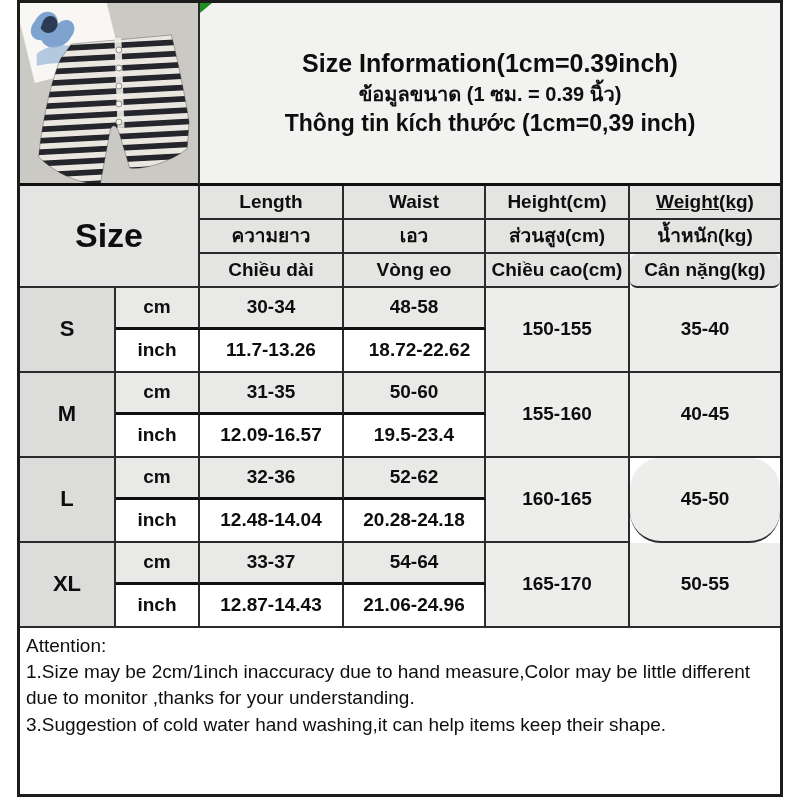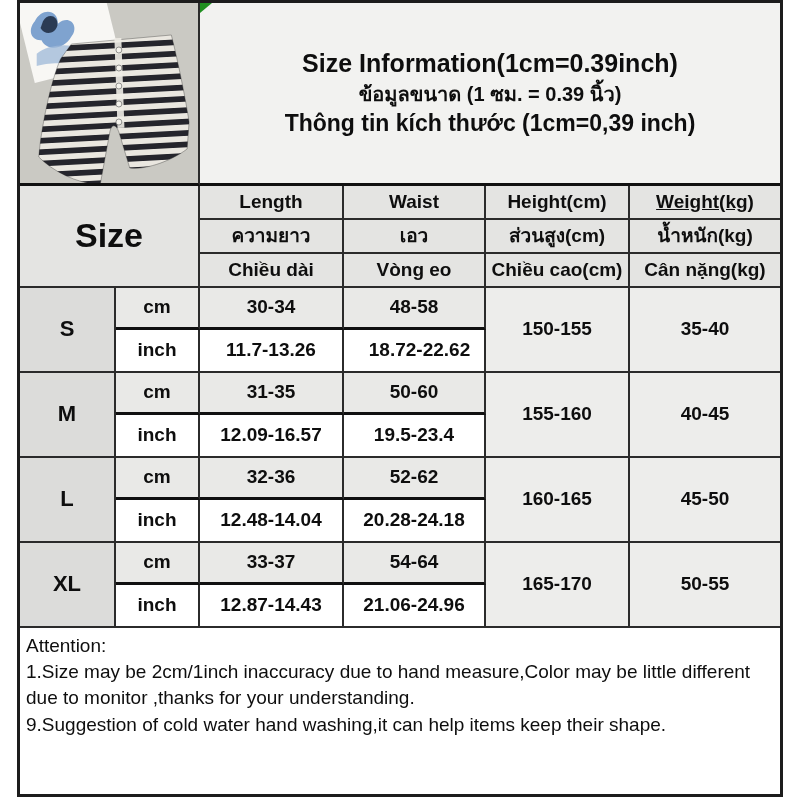--- a/index.html
+++ b/index.html
@@ -97,21 +97,21 @@
     <div class="cell hdr no-br" style="grid-column:6;grid-row:2;text-decoration:underline;">Weight(kg)</div>
 
     <div class="cell hdr" style="grid-column:3;grid-row:3;">ความยาว</div>
     <div class="cell hdr" style="grid-column:4;grid-row:3;">เอว</div>
     <div class="cell hdr" style="grid-column:5;grid-row:3;">ส่วนสูง(cm)</div>
     <div class="cell hdr no-br" style="grid-column:6;grid-row:3;">น้ำหนัก(kg)</div>
 
     <div class="cell hdr" style="grid-column:3;grid-row:4;">Chiều dài</div>
     <div class="cell hdr" style="grid-column:4;grid-row:4;">Vòng eo</div>
     <div class="cell hdr" style="grid-column:5;grid-row:4;">Chiều cao(cm)</div>
-    <div class="cell hdr no-br" style="grid-column:6;grid-row:4;">Cân nặng(kg)</div>
+    <div class="cell hdr no-br" style="grid-column:6;grid-row:4;border-radius:7px;">Cân nặng(kg)</div>
 
     <div class="cell gray-d size-letter" style="grid-column:1;grid-row:5/7;">S</div>
     <div class="cell thick-b" style="grid-column:2;grid-row:5;">cm</div>
     <div class="cell thick-b" style="grid-column:3;grid-row:5;">30-34</div>
     <div class="cell thick-b" style="grid-column:4;grid-row:5;">48-58</div>
     <div class="cell gray-m" style="grid-column:5;grid-row:5/7;">150-155</div>
     <div class="cell gray-m no-br" style="grid-column:6;grid-row:5/7;">35-40</div>
     <div class="cell white" style="grid-column:2;grid-row:6;">inch</div>
     <div class="cell white" style="grid-column:3;grid-row:6;">11.7-13.26</div>
     <div class="cell white" style="grid-column:4;grid-row:6;padding-left:11px;">18.72-22.62</div>
@@ -124,35 +124,35 @@
     <div class="cell gray-m no-br" style="grid-column:6;grid-row:7/9;">40-45</div>
     <div class="cell white" style="grid-column:2;grid-row:8;">inch</div>
     <div class="cell white" style="grid-column:3;grid-row:8;">12.09-16.57</div>
     <div class="cell white" style="grid-column:4;grid-row:8;">19.5-23.4</div>
 
     <div class="cell gray-d size-letter" style="grid-column:1;grid-row:9/11;">L</div>
     <div class="cell thick-b" style="grid-column:2;grid-row:9;">cm</div>
     <div class="cell thick-b" style="grid-column:3;grid-row:9;">32-36</div>
     <div class="cell thick-b" style="grid-column:4;grid-row:9;">52-62</div>
     <div class="cell gray-m" style="grid-column:5;grid-row:9/11;">160-165</div>
-    <div class="cell gray-m no-br" style="grid-column:6;grid-row:9/11;">45-50</div>
+    <div class="cell gray-m no-br" style="grid-column:6;grid-row:9/11;border-radius:31px;">45-50</div>
     <div class="cell white" style="grid-column:2;grid-row:10;">inch</div>
     <div class="cell white" style="grid-column:3;grid-row:10;">12.48-14.04</div>
     <div class="cell white" style="grid-column:4;grid-row:10;">20.28-24.18</div>
 
     <div class="cell gray-d size-letter" style="grid-column:1;grid-row:11/13;">XL</div>
     <div class="cell thick-b" style="grid-column:2;grid-row:11;">cm</div>
     <div class="cell thick-b" style="grid-column:3;grid-row:11;">33-37</div>
     <div class="cell thick-b" style="grid-column:4;grid-row:11;">54-64</div>
     <div class="cell gray-m" style="grid-column:5;grid-row:11/13;">165-170</div>
     <div class="cell gray-m no-br" style="grid-column:6;grid-row:11/13;">50-55</div>
     <div class="cell white" style="grid-column:2;grid-row:12;">inch</div>
     <div class="cell white" style="grid-column:3;grid-row:12;">12.87-14.43</div>
     <div class="cell white" style="grid-column:4;grid-row:12;">21.06-24.96</div>
 
   </div>
 
   <div class="attention">
     <p>Attention:</p>
     <p>1.Size may be 2cm/1inch inaccuracy due to hand measure,Color may be little different due to monitor ,thanks for your understanding.</p>
-    <p>9.Suggestion of cold water hand washing,it can help items keep their shape.</p>
+    <p>3.Suggestion of cold water hand washing,it can help items keep their shape.</p>
   </div>
 </div>
 
 </body></html>

